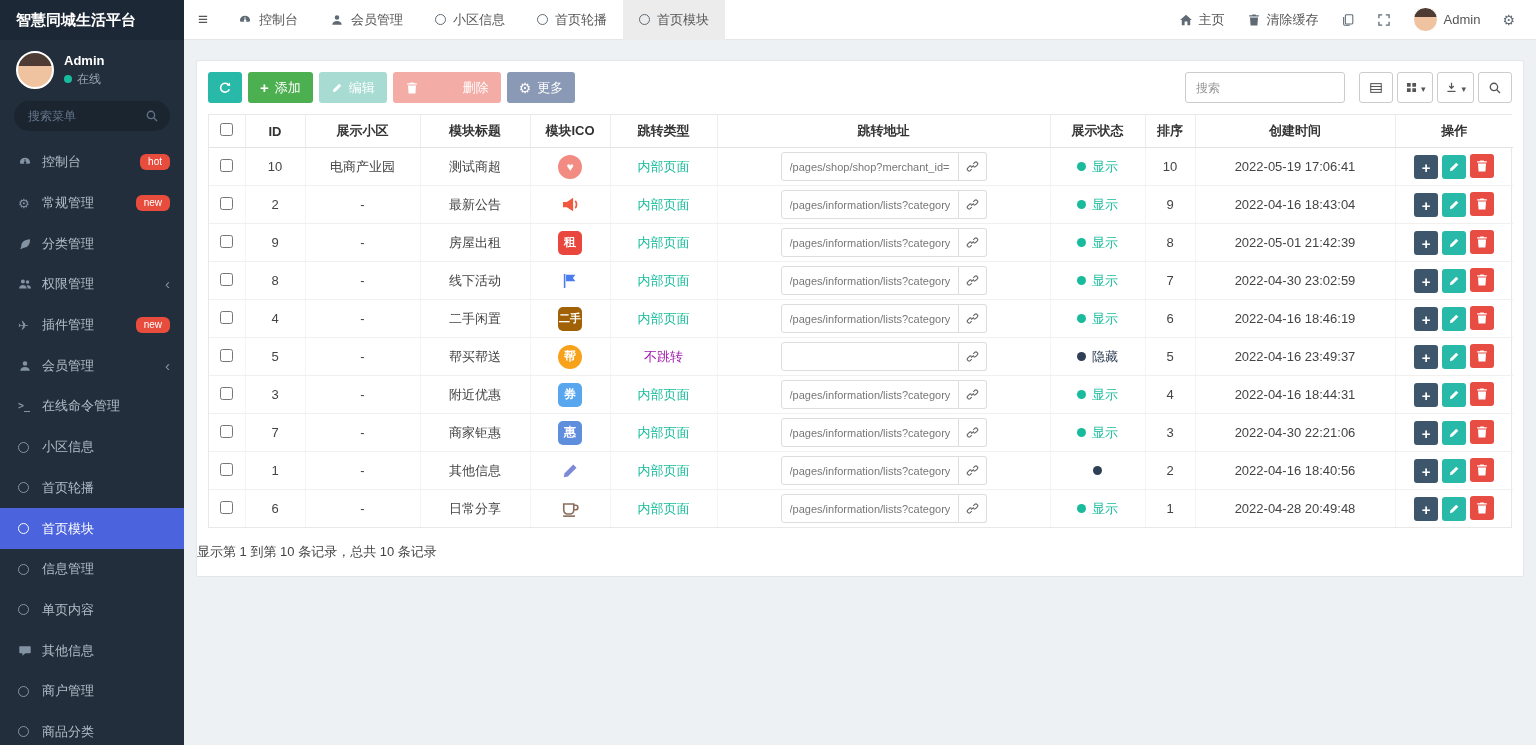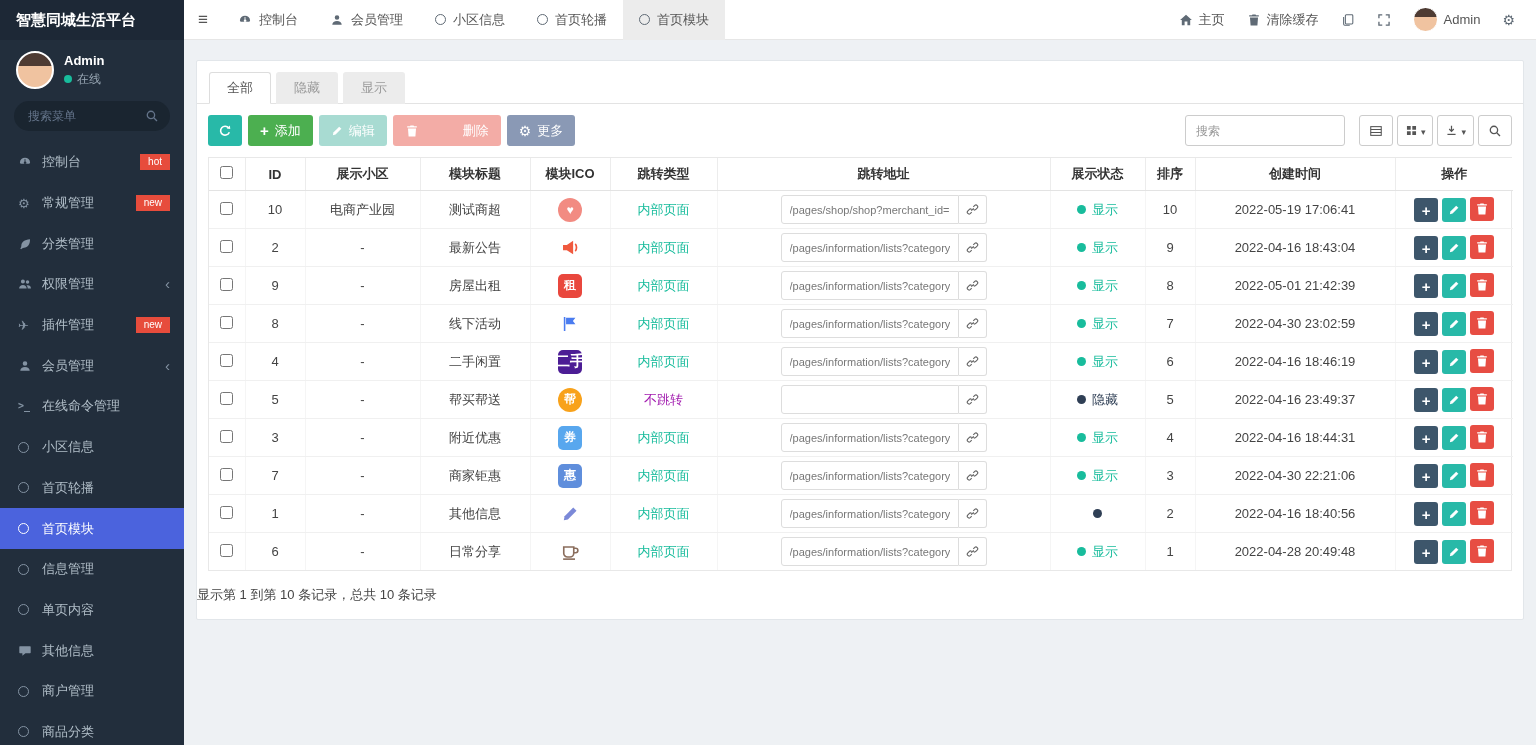--- a/index.html
+++ b/index.html
@@ -21,21 +21,21 @@
   .dot { width:9px; height:9px; border-radius:50%; display:inline-block; flex:0 0 auto; }
   .dot-green { background:#18bc9c; width:8px; height:8px; }
   .side-search { margin:3px 14px 11px; position:relative; }
   .side-search input { width:100%; height:30px; background:#1a2530; border:none; border-radius:15px; color:#93a1b1; padding:0 30px 0 14px; font-size:12px; }
   .side-search input::placeholder { color:#64748a; }
   .ss-icon { position:absolute; right:11px; top:8px; color:#64748a; }
   .menu-item { height:40.7px; display:flex; align-items:center; padding:0 14px 0 18px; cursor:pointer; color:#b2bfc9; font-size:13px; white-space:nowrap; }
   .mi-icon { width:24px; display:inline-flex; color:#8493a3; flex:0 0 auto; align-items:center; }
   .menu-item.active { background:#4b63dd; color:#fff; }
   .menu-item.active .mi-icon { color:#fff; }
-  .badge { margin-left:auto; background:#e74c3c; color:#fff; font-size:10px; padding:2px 8px; border-radius:0; line-height:1.2; }
+  .badge { margin-left:auto; background:#e74c3c; color:#fff; font-size:10px; padding:2px 8px; border-radius:6px; line-height:1.2; }
   .chev { margin-left:auto; color:#8493a3; }
   .ring { width:11px; height:11px; border:1.5px solid currentColor; border-radius:50%; display:inline-block; }
 
   
   .topbar { position:absolute; left:184px; top:0; right:0; height:40px; background:#fff; border-bottom:1px solid #e6e6e6; display:flex; align-items:center; z-index:10; }
   .burger { width:38px; text-align:center; font-size:17px; color:#555; cursor:pointer; }
   .ttabs { display:flex; height:40px; }
   .ttab { height:40px; display:flex; align-items:center; gap:7px; padding:0 16px; color:#555; cursor:pointer; font-size:13px; white-space:nowrap; }
   .ttab.active { background:#ececec; }
   .ti { display:inline-flex; color:#5f6a75; align-items:center; }
@@ -298,25 +298,20 @@
     <div class="tr-item">
       <span class="ti">
           <span class="glyph" style="font-size:14px">⚙</span>
         </span>
     </div>
   </div>
 </div>
 
 <div class="content">
   <div class="panel">
-    <div class="filter-bar">
-        <div class="ftab active">全部</div>
-        <div class="ftab inactive">隐藏</div>
-        <div class="ftab inactive">显示</div>
-      </div>
 
     <div class="toolbar">
       <button class="btn btn-refresh">
         <span class="bi">
             <svg width="14" height="14" viewBox="0 0 16 16" fill="currentColor">
               <path d="M12.9 9.3A5.1 5.1 0 1 1 12.2 4.6" fill="none" stroke="currentColor" stroke-width="1.8"></path>
               <path d="M13.6 1.6l.4 4-4-.4z"></path>
             </svg>
           </span>
       </button>
@@ -559,21 +554,21 @@
                   <svg width="14" height="14" viewBox="0 0 16 16" fill="currentColor">
                     <path d="M6.2 1.8h3.6l.5.9h3.2v1.3H2.5V2.7h3.2zM3.4 5.2h9.2l-.7 9H4.1z"></path>
                   </svg>
                 </button></td>
             </tr>
             <tr>
               <td><input type="checkbox" style=""></td>
               <td>4</td>
               <td>-</td>
               <td>二手闲置</td>
-              <td><span class="mod-ico rounded" style="background: #4c1d95; color: rgb(255, 255, 255); width: 24px; height: 24px; font-size: 15px;">二手</span></td>
+              <td><span class="mod-ico rounded" style="background: #a16207; color: rgb(255, 255, 255); width: 24px; height: 24px; font-size: 11px;">二手</span></td>
               <td><span style="color: rgb(24, 188, 156);">内部页面</span></td>
               <td><span class="url-group">
                   <input class="url-input" type="text" value="/pages/information/lists?category_id=" style="">
                   <button class="link-btn">
                     <svg width="13" height="13" viewBox="0 0 16 16" fill="currentColor">
                       <g fill="none" stroke="currentColor" stroke-width="1.4">
                         <path d="M6.5 9.5l3-3"></path>
                         <path d="M7 11.2l-1.8 1.8a2.2 2.2 0 0 1-3.1-3.1l1.8-1.8a2.2 2.2 0 0 1 3.1 0"></path>
                         <path d="M9 4.8l1.8-1.8a2.2 2.2 0 0 1 3.1 3.1l-1.8 1.8a2.2 2.2 0 0 1-3.1 0"></path>
                       </g>

